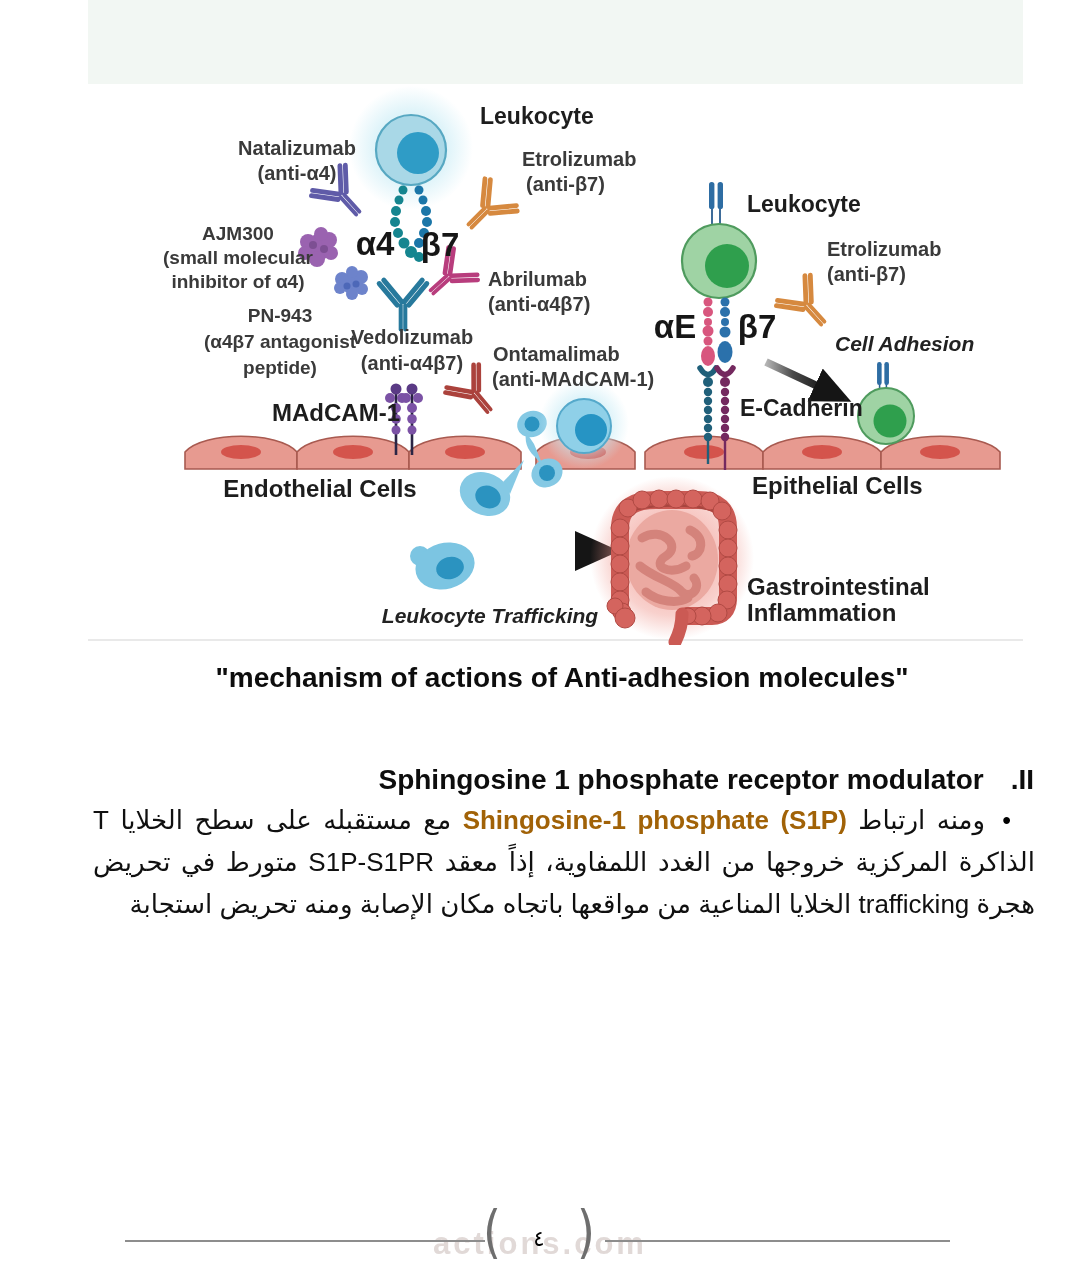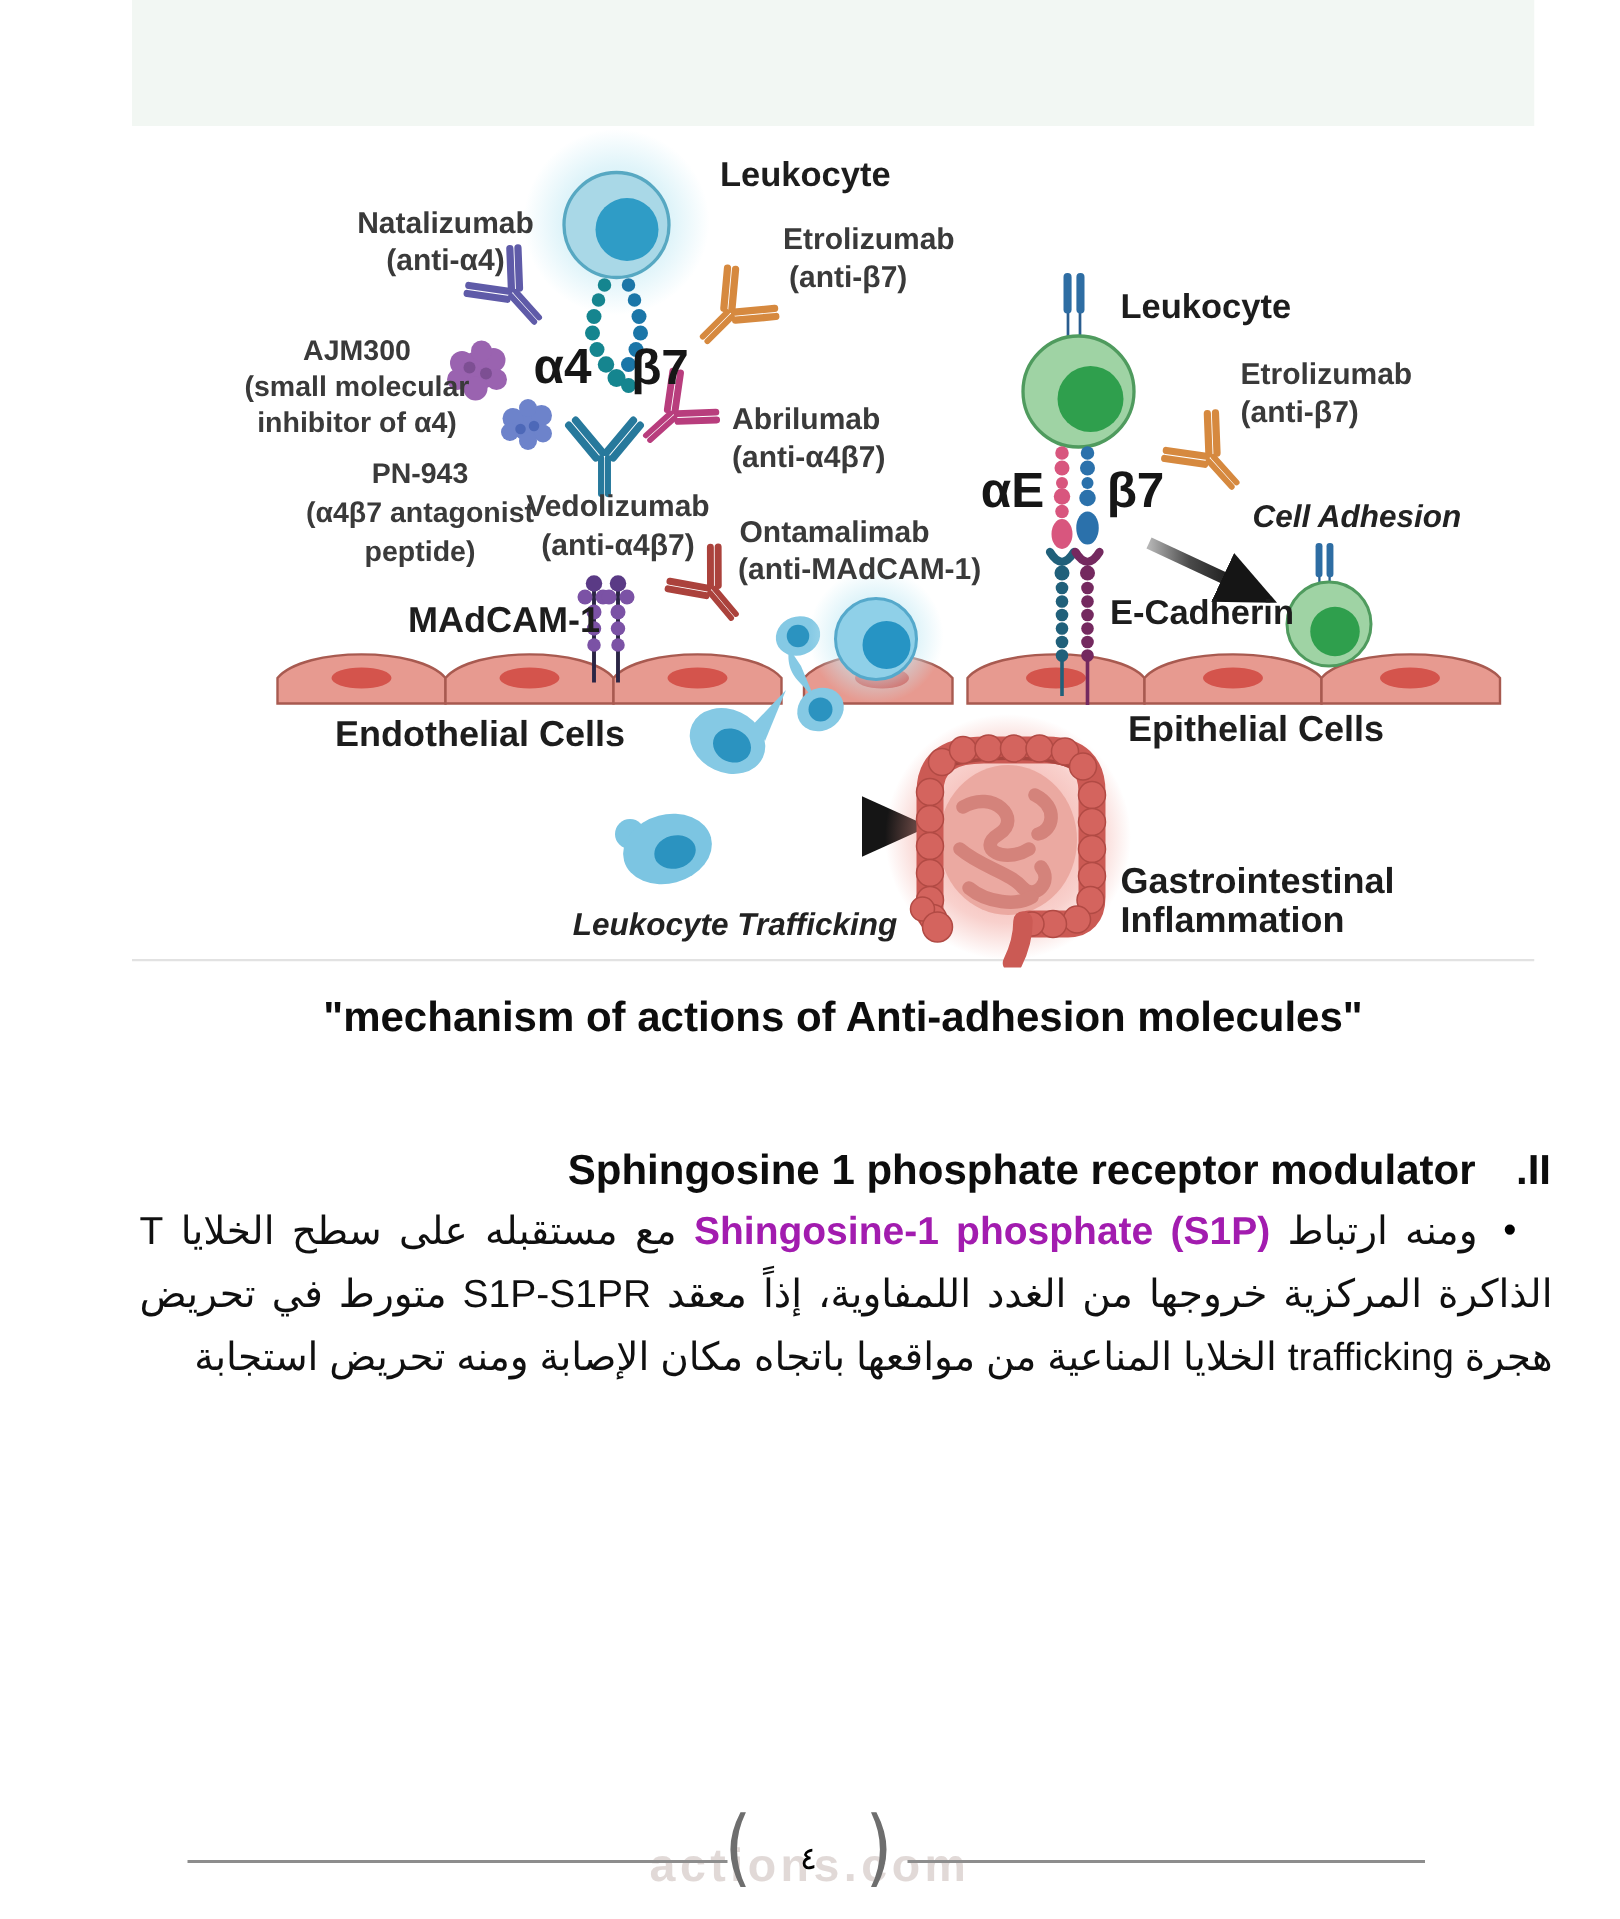--- a/index.html
+++ b/index.html
@@ -26,21 +26,21 @@
                align-items:baseline;gap:27px;font-size:28px;font-weight:700;color:#0d0d0d;}
   .sec-num{direction:ltr;unicode-bidi:isolate;}
 
   
   .bullets{position:absolute;top:799px;right:72px;width:942px;margin:0;padding:0;
            list-style:none;direction:rtl;font-size:26px;line-height:42px;color:#101010;
            text-align:justify;}
   .bullets li{position:relative;text-indent:50px;margin:0 0 1px 0;}
   .bullets li::before{content:"\2022";position:absolute;right:24px;top:0;
                       text-indent:0;font-size:25px;color:#000;}
-  .hl{color:#a21caf;font-weight:700;}
+  .hl{color:#a16207;font-weight:700;}
 
   
   .wm{position:absolute;left:0;width:1080px;text-align:center;color:#cfc3c0;opacity:.62;z-index:0;}
   .wm-ar{top:1180px;font-size:46px;font-weight:800;letter-spacing:1px;}
   .wm-dom{top:1226px;font-size:31px;font-weight:700;letter-spacing:3px;}
   .fline{position:absolute;top:1240px;height:2px;background:#8d8d8d;z-index:1;}
   .fline-l{left:125px;width:360px;}
   .fline-r{left:605px;width:345px;}
   .pnum-wrap{position:absolute;left:483px;top:1200px;width:112px;height:62px;display:flex;
              align-items:center;justify-content:space-between;z-index:2;}

